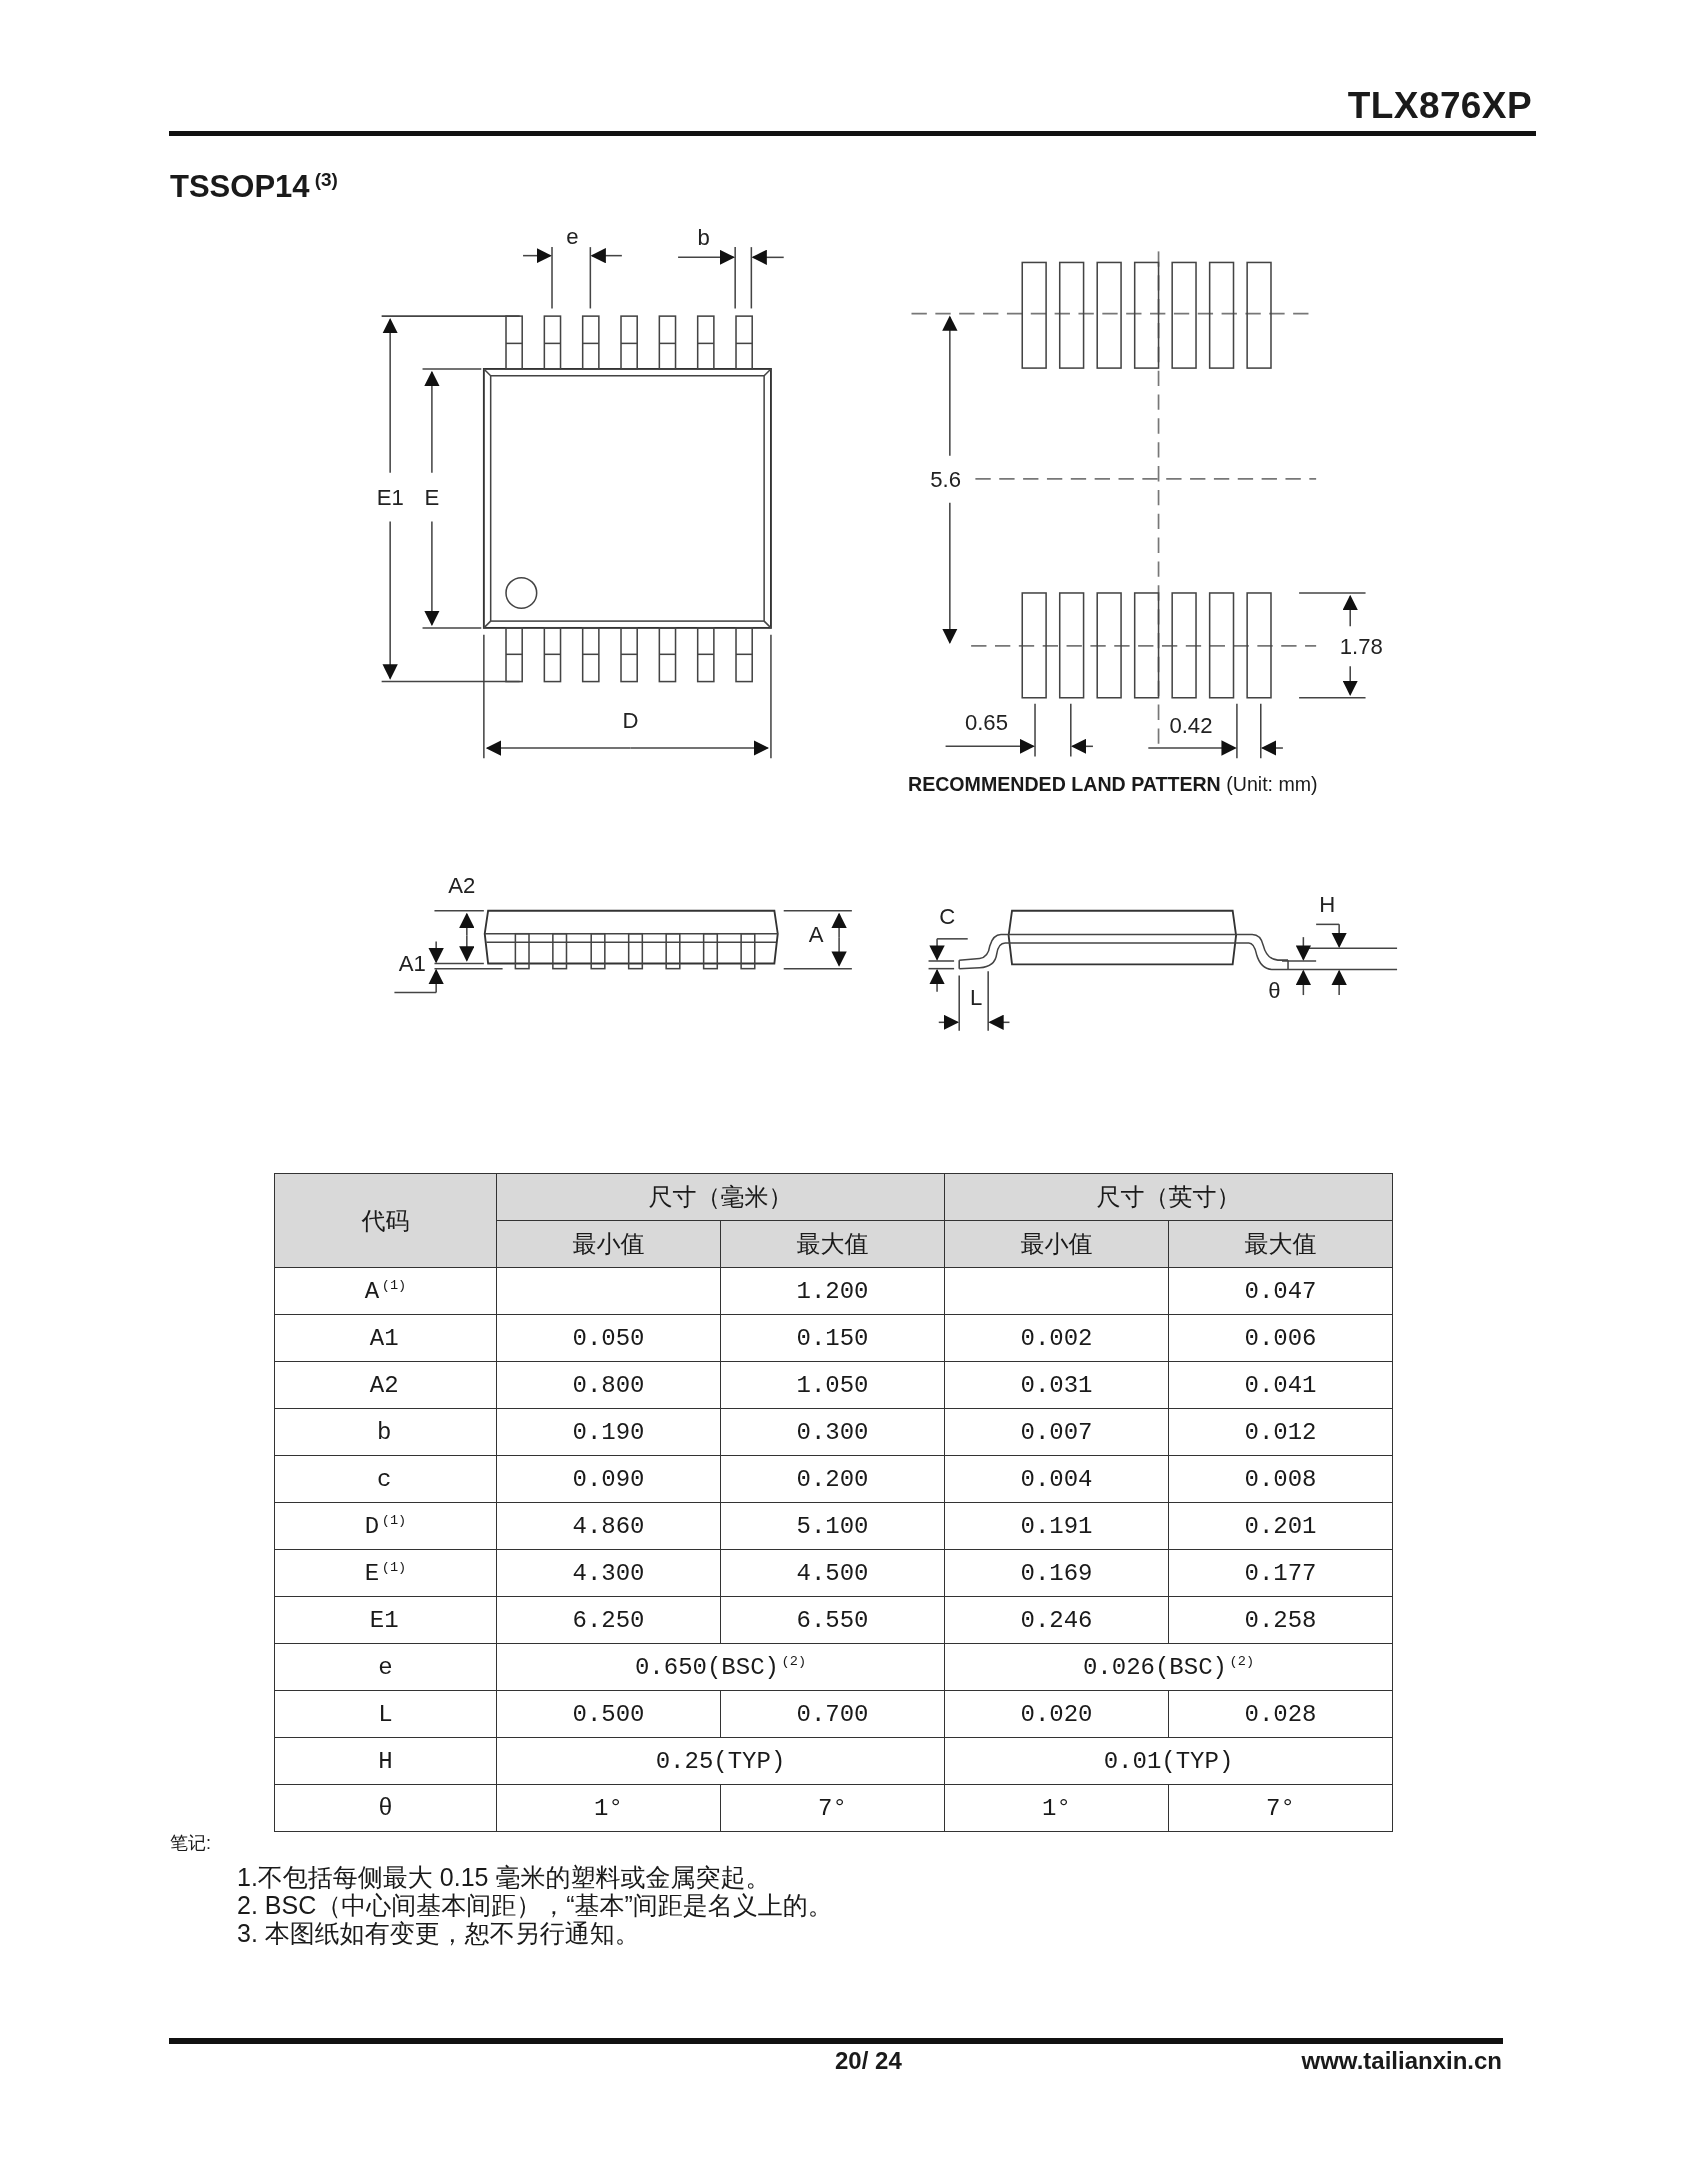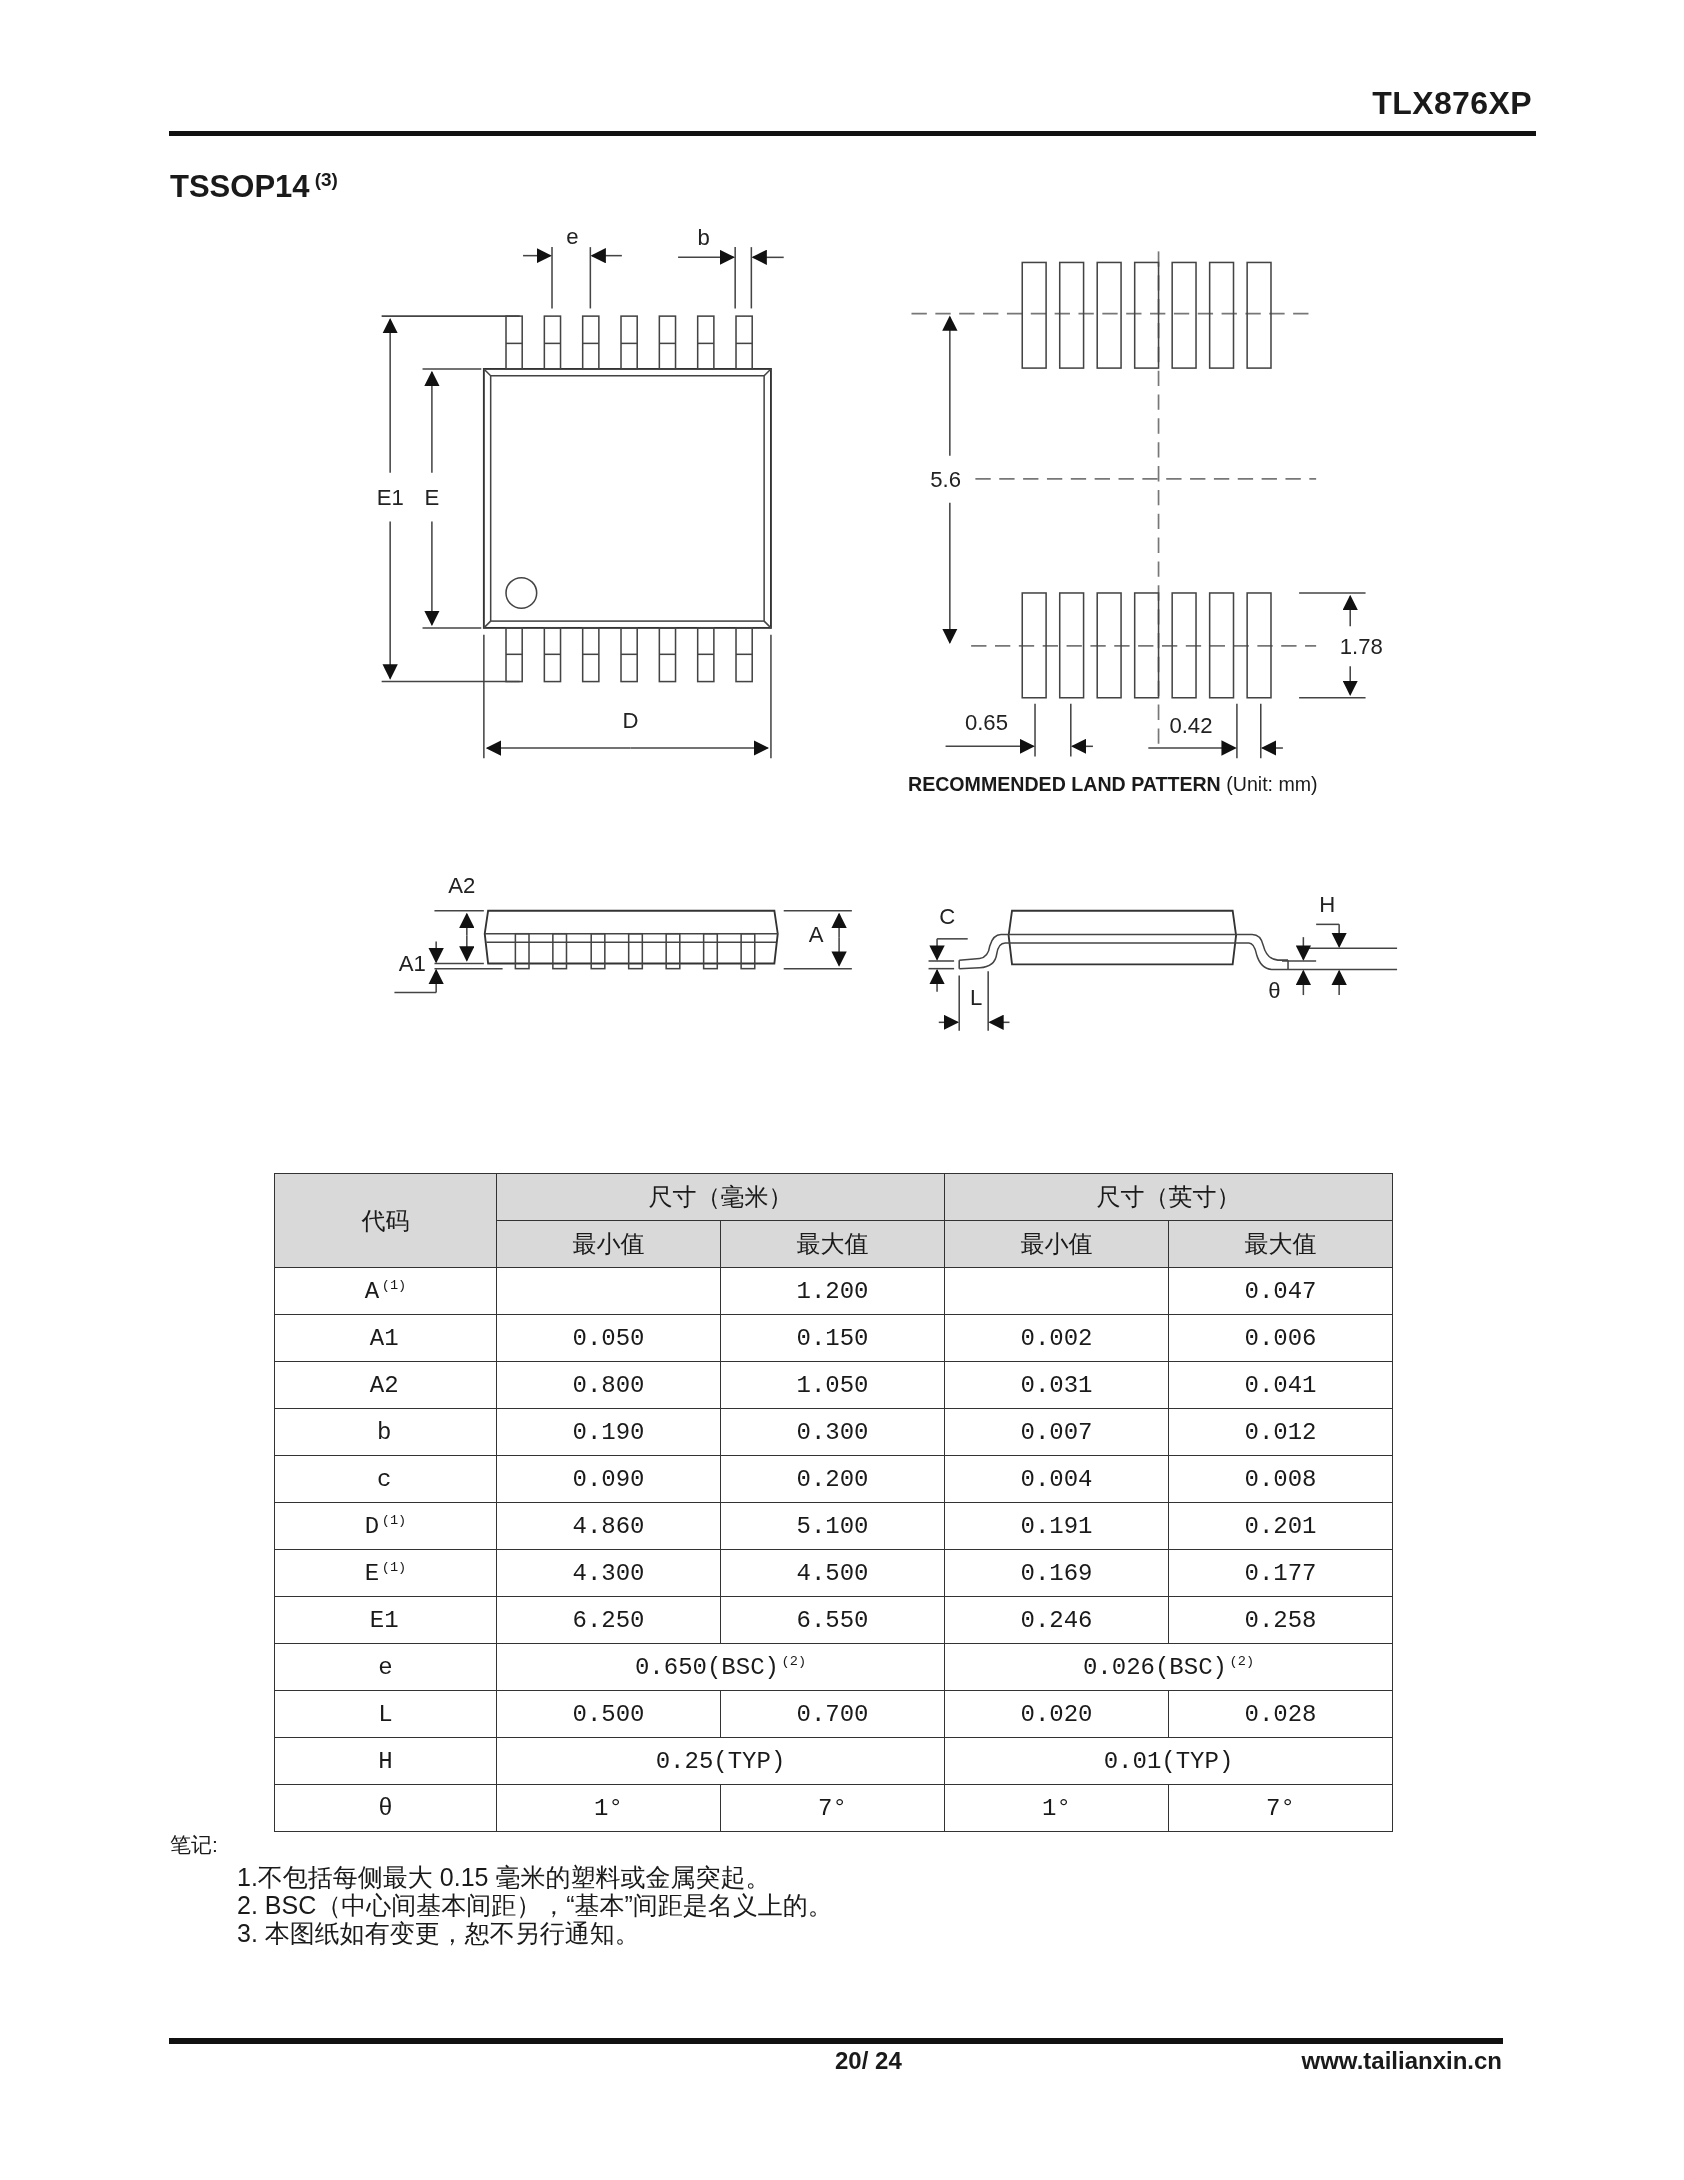--- a/index.html
+++ b/index.html
@@ -1,36 +1,36 @@
 <!DOCTYPE html>
 <html style="font-size:13.6px"><head>
 <meta charset="utf-8">
 <style>
   html, body { margin:0; padding:0; background:#ffffff; }
   body { width:1685px; height:2181px; position:relative; overflow:hidden;
          font-family:"Liberation Sans", "DejaVu Sans", sans-serif; color:#1a1a1a; }
   .abs { position:absolute; }
-  #doc-title { right:153px; top:85px; font-size:32px; font-weight:bold; letter-spacing:0.4px; }
+  #doc-title { right:153px; top:85px; font-size:37px; font-weight:bold; letter-spacing:0.4px; }
   #header-rule { left:169px; top:131px; width:1367px; height:5.1px; background:#111; }
   #pkg-title { left:170px; top:169px; font-size:31px; font-weight:bold; }
   #pkg-title sup { font-size:19px; font-weight:bold; vertical-align:super; margin-left:5.1px; }
   svg text { font-family:"Liberation Sans", "DejaVu Sans", sans-serif; fill:#222; }
   .ln { stroke:#333; stroke-width:2.2; fill:none; }
   .thin { stroke:#444; stroke-width:1.8; fill:none; }
   .dash { stroke:#777; stroke-width:2; stroke-dasharray:18 10; fill:none; }
   #land-caption { left:908px; top:773px; font-size:19.6px; }
   #land-caption b { font-weight:bold; }
   #dim-table { position:absolute; left:274px; top:1173px; border-collapse:collapse;
                font-size:24px; }
   #dim-table td, #dim-table th { border:1.7px solid #333; text-align:center; font-weight:normal; padding:0; }
   #dim-table th { background:#d9d9d9; height:46px; }
   #dim-table td { height:46px;font-family:Liberation Mono, monospace; }
   #dim-table sup { font-size:13.6px; vertical-align:super; margin-left:2.6px; }
   .c0 { width:221px; } .c1,.c2,.c3,.c4 { width:223px;margin-top:48px; }
-  #notes-title { left:170px; top:1831px; font-size:21px; }
+  #notes-title { left:170px; top:1831px; font-size:18px; }
   .note { left:237px; font-size:25px; }
   #footer-rule { left:169px; top:2038px; width:1334px; height:6px; background:#111; }
   #page-num { left:799px; top:2047px; font-size:24px; font-weight:bold;margin-left:36px; }
   #website { right:183px; top:2047px; font-size:24px; font-weight:bold; }
 </style>
 </head>
 <body>
 
 <div id="doc-title" class="abs">TLX876XP</div>
 <div id="header-rule" class="abs"></div>

